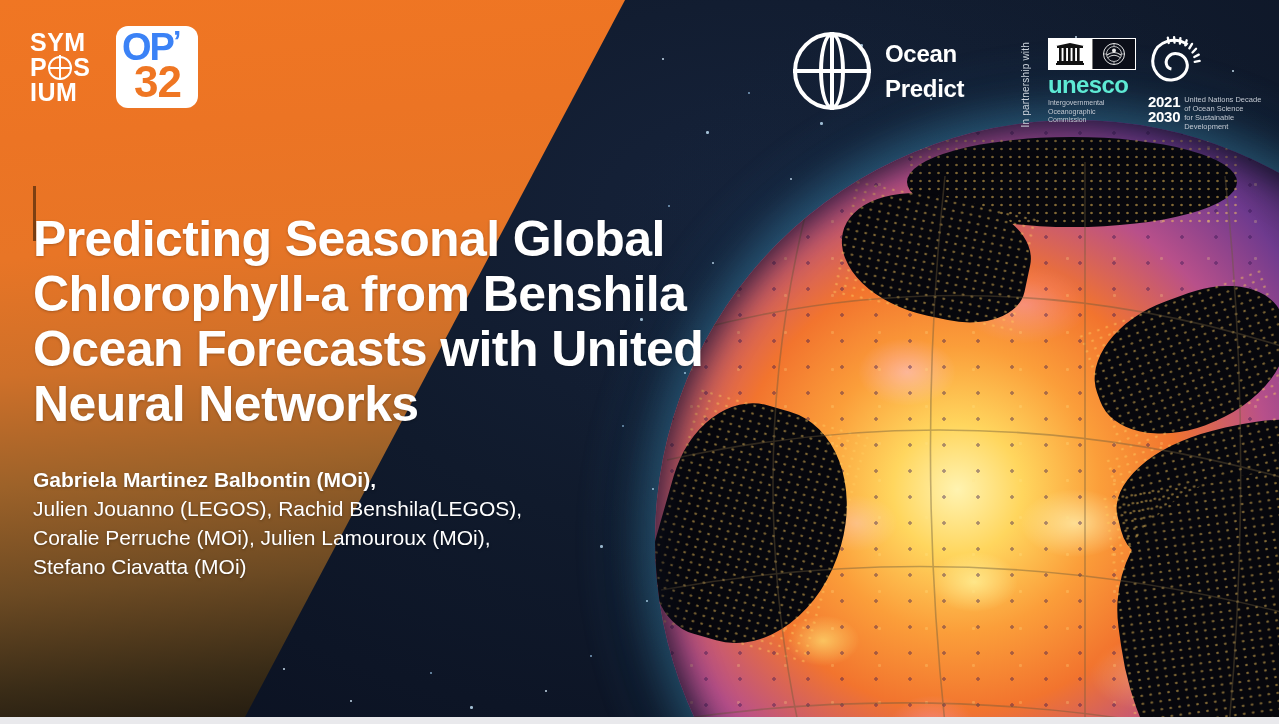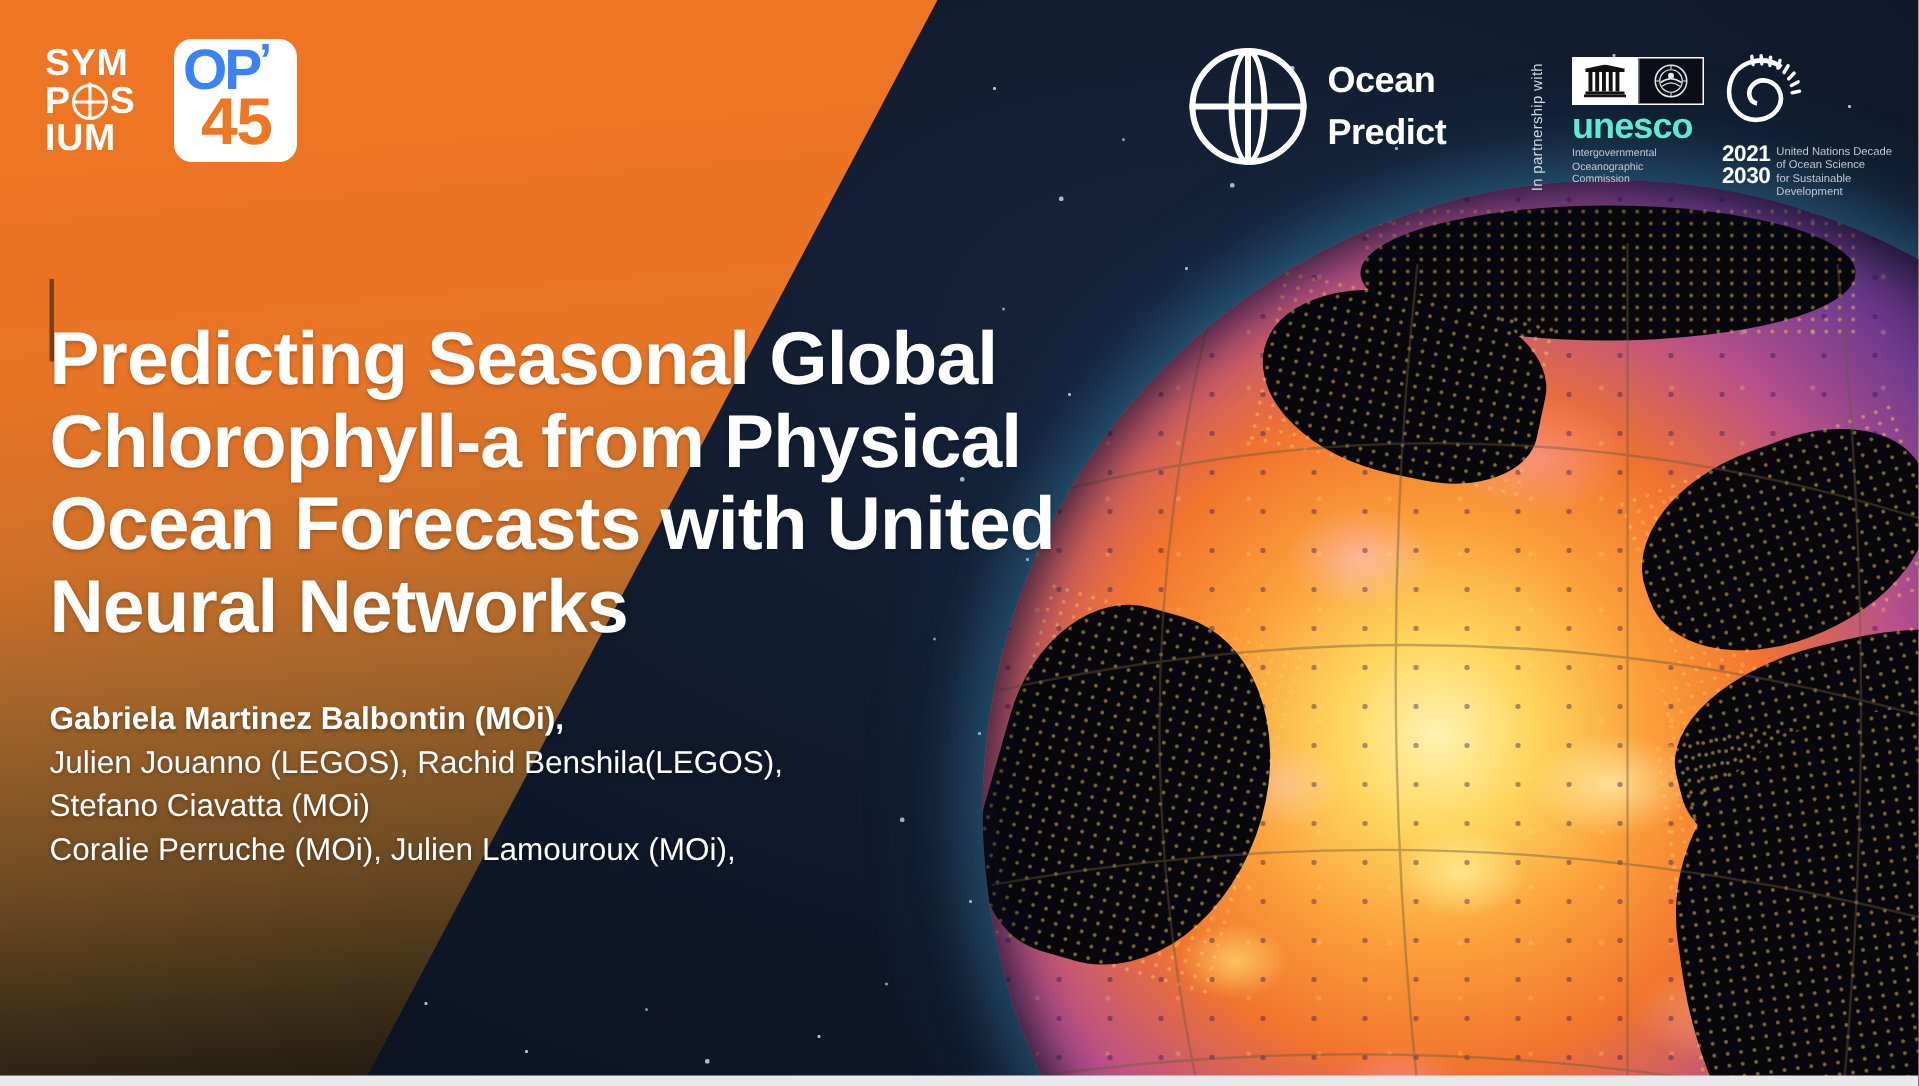--- a/index.html
+++ b/index.html
@@ -549,21 +549,21 @@
         <span>P</span>
           <span class="sym-globe-o"></span>
           <span>S</span>
       </div>
       <div>
           <span>IUM</span>
         </div>
     </div>
     <div class="op24-box">
       <div class="op24-top"><span>OP</span><span class="op24-apos">’</span></div>
-      <div class="op24-bot">45</div>
+      <div class="op24-bot">32</div>
     </div>
   </div>
 
   <div class="op-logo">
     <div class="op-globe">
       <div class="hbar"></div>
         <div class="vbar"></div>
     </div>
     <div class="op-text">
       <div>Ocean</div>
@@ -642,27 +642,27 @@
         <div>of Ocean Science</div>
         <div>for Sustainable Development</div>
       </div>
     </div>
   </div>
 
   <div class="title-accent"></div>
 
   <h1 class="slide-title">
     <span class="ln">Predicting Seasonal Global</span>
-    <span class="ln">Chlorophyll-a from Physical</span>
+    <span class="ln">Chlorophyll-a from Benshila</span>
     <span class="ln">Ocean Forecasts with United</span>
     <span class="ln">Neural Networks</span>
   </h1>
 
   <div class="authors">
     <span class="ln lead">Gabriela Martinez Balbontin (MOi),</span>
     <span class="ln">Julien Jouanno (LEGOS), Rachid Benshila(LEGOS),</span>
+    <span class="ln">Coralie Perruche (MOi), Julien Lamouroux (MOi),</span>
     <span class="ln">Stefano Ciavatta (MOi)</span>
-    <span class="ln">Coralie Perruche (MOi), Julien Lamouroux (MOi),</span>
   </div>
 
   <div class="bottom-strip"></div>
 
 </div>
 
 </body></html>

